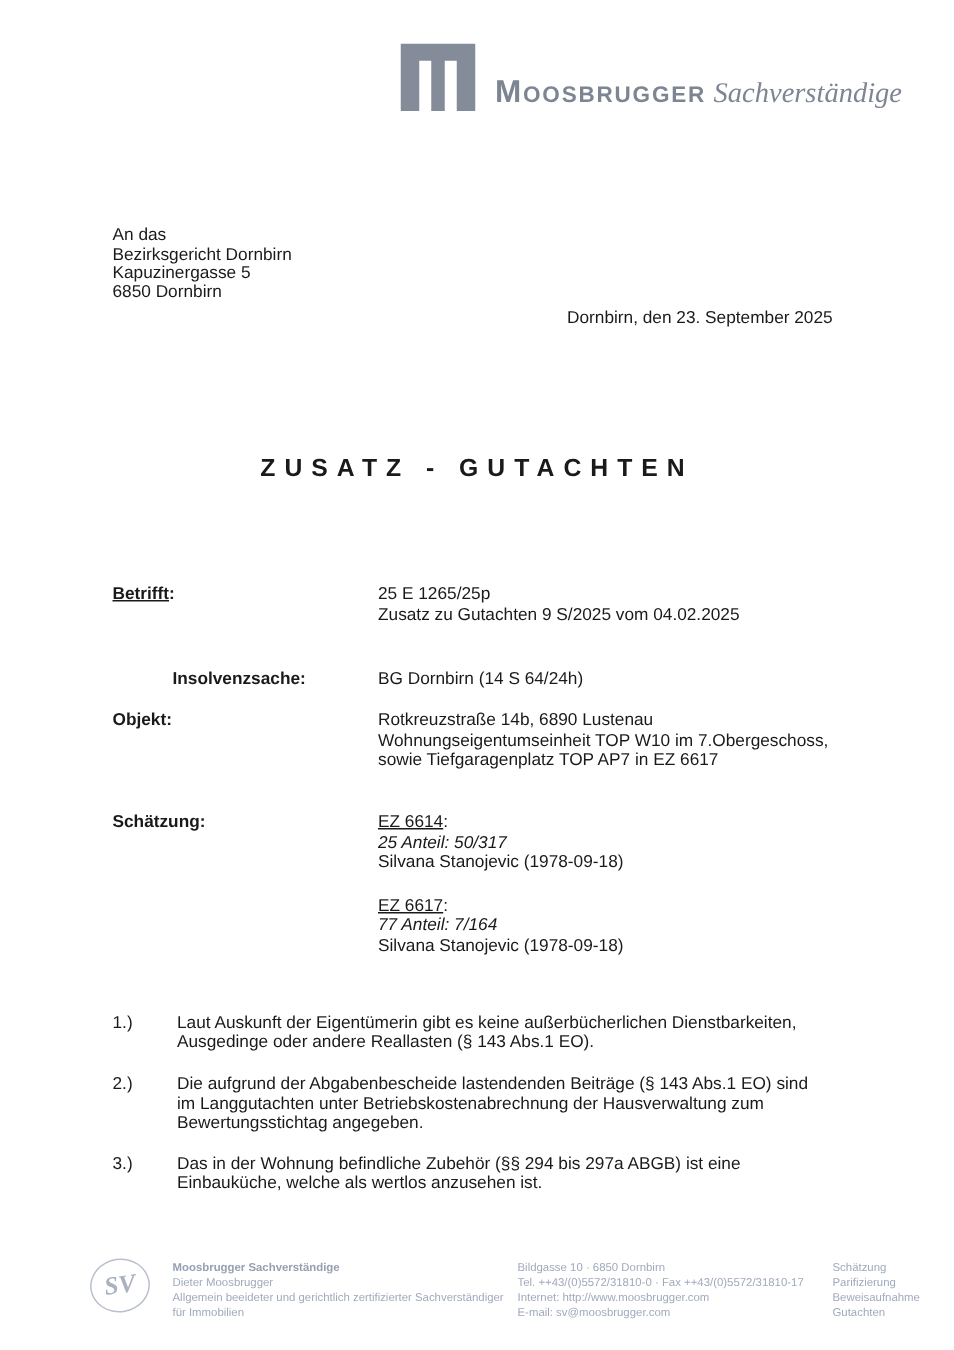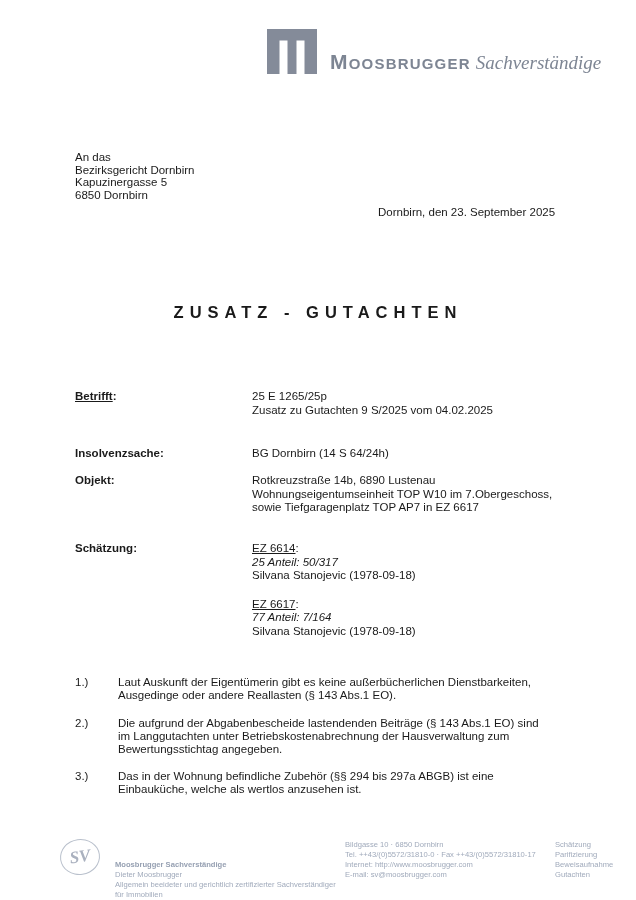--- a/index.html
+++ b/index.html
@@ -53,21 +53,21 @@
   .sv-seal{
     position:absolute;left:60px;top:6px;width:38px;height:34px;
     border:1.6px solid #b9c0cc;border-radius:50%;
     color:#aab1bf;font-weight:bold;font-style:italic;font-size:17px;
     display:flex;align-items:center;justify-content:center;
     transform:rotate(-8deg);
     font-family:"Liberation Serif", serif;
   }
   .fcol{position:absolute;top:7px;font-size:7.6px;line-height:10px;color:#a0aabb;}
   .fcol .fbold{font-weight:bold;color:#96a0b2;}
-  .fcol1{left:115px;margin-top:20px;}
+  .fcol1{left:115px;}
   .fcol2{left:345px;}
   .fcol3{left:555px;}
 </style>
 </head>
 <body>
 
 <div class="page">
 
   <div class="logo-wrap">
     <svg class="logo-mark" width="50" height="45" viewBox="0 0 50 45">
@@ -91,21 +91,21 @@
   <div class="dateline">Dornbirn, den 23. September 2025</div>
 
   <div class="doc-title">ZUSATZ - GUTACHTEN</div>
 
   <div class="fieldlabel" style="top:390px;"><span class="ul">Betrifft</span><span>:</span></div>
   <div class="fieldvalue bold" style="top:390px;">
     <div>25 E 1265/25p</div>
     <div>Zusatz zu Gutachten 9 S/2025 vom 04.02.2025</div>
   </div>
 
-  <div class="fieldlabel" style="top:447px;">Insolvenzsache:</div>
+  <div class="fieldlabel" style="top:447px;margin-left:40px;">Insolvenzsache:</div>
   <div class="fieldvalue" style="top:447px;">BG Dornbirn (14 S 64/24h)</div>
 
   <div class="fieldlabel" style="top:474px;">Objekt:</div>
   <div class="fieldvalue" style="top:474px;">
     <div>Rotkreuzstraße 14b, 6890 Lustenau</div>
     <div>Wohnungseigentumseinheit TOP W10 im 7.Obergeschoss,</div>
     <div>sowie Tiefgaragenplatz TOP AP7 in EZ 6617</div>
   </div>
 
   <div class="fieldlabel" style="top:542px;">Schätzung:</div>

